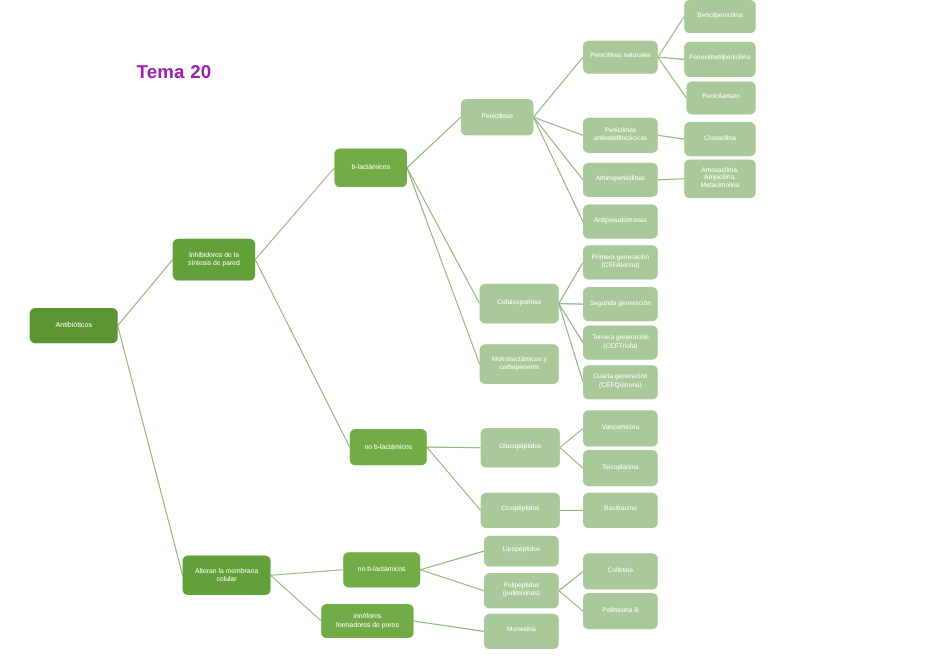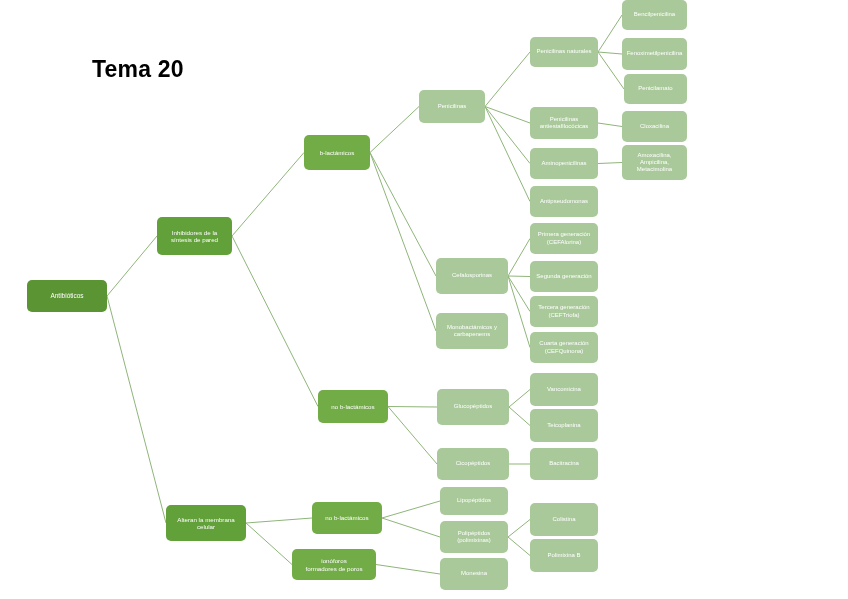--- a/index.html
+++ b/index.html
@@ -18,25 +18,25 @@
   #edges {
     position: absolute;
     left: 0;
     top: 0;
     width: 848px;
     height: 599px;
     pointer-events: none;
   }
   #title {
     position: absolute;
-    left: 92px;
+    left: 124px;
     top: 56px;
-    font-size: 23px;
+    font-size: 17px;
     font-weight: bold;
-    color: #000000;
+    color: #a21caf;
     letter-spacing: 0.2px;
     white-space: nowrap;
   }
   .node {
     position: absolute;
     box-sizing: border-box;
     display: flex;
     align-items: center;
     justify-content: center;
     text-align: center;

